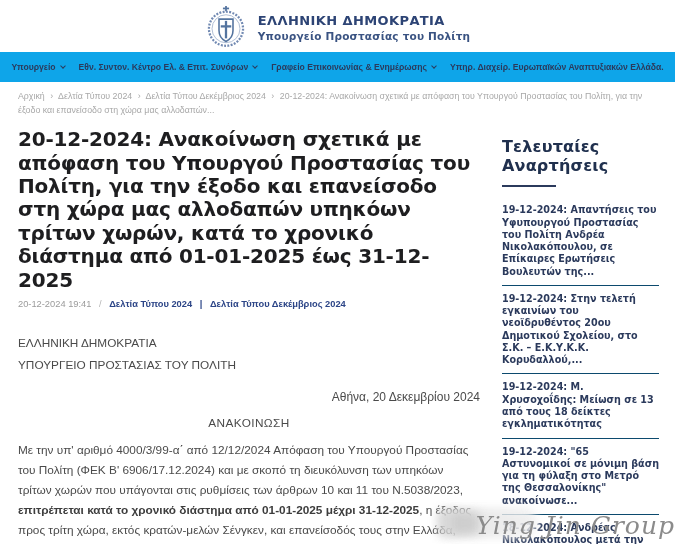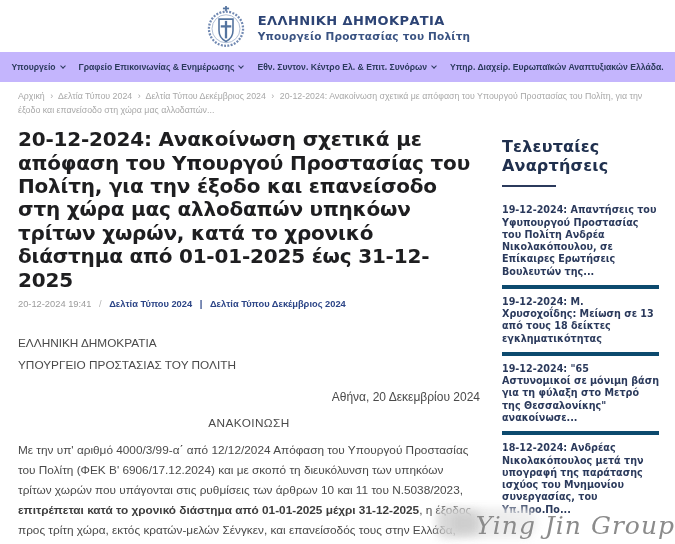--- a/index.html
+++ b/index.html
@@ -11,21 +11,21 @@
   a { text-decoration:none; }
   [data-interactable="true"] { cursor:pointer; }
 
   
   .site-header { display:flex; justify-content:center; align-items:center; padding:6px 0 4px; background:#fff; }
   .brand { display:flex; align-items:center; gap:11px; }
   .brand-title { font-family:"DejaVu Sans",sans-serif; font-weight:bold; font-size:13px; color:#2d4475; letter-spacing:.4px; }
   .brand-subtitle { font-family:"DejaVu Sans",sans-serif; font-weight:bold; font-size:10.5px; color:#3a5382; margin-top:2px; letter-spacing:.2px; }
 
   
-  .main-nav { background:#c4b5fd; display:flex; justify-content:center; gap:14px; padding:10px 6px; }
+  .main-nav { background:#0ea5e9; display:flex; justify-content:center; gap:14px; padding:10px 6px; }
   .nav-item { font-size:8.6px; font-weight:bold; color:#2b3a5c; white-space:nowrap; display:flex; align-items:center; }
   .chev { width:4px; height:4px; border-right:1.2px solid #2b3a5c; border-bottom:1.2px solid #2b3a5c; transform:rotate(45deg); display:inline-block; margin-left:5px; margin-bottom:2px; }
 
   
   .breadcrumb { padding:8px 18px 2px; font-size:8.8px; color:#a8a8a8; line-height:1.55; }
   .breadcrumb .bc-sep { margin:0 3px; }
 
   
   .page-main { display:flex; padding:0 16px 0 18px; gap:22px; }
   article.post { width:462px; flex:0 0 462px; }
@@ -41,21 +41,21 @@
   .org-block { margin-top:8px; }
   .dateline { font-size:12px; text-align:right; margin:13px 0 10px; }
   .announce { font-size:11.8px; text-align:center; margin:12px 0 10px; letter-spacing:.4px; }
   .body-text { font-size:11.8px; line-height:1.7; color:#4a4a4a; margin-top:8px; }
   .body-text strong { color:#3d3d3d; }
 
   
   .side-heading { font-family:"DejaVu Sans",sans-serif; font-size:16px; font-weight:bold; color:#20304e; letter-spacing:.2px; }
   .heading-rule { width:54px; height:2px; background:#2b3a5c; margin:10px 0 10px; }
   .post-list { display:flex; flex-direction:column; }
-  .post-item { display:block; font-family:"DejaVu Sans",sans-serif; font-size:9.6px; font-weight:bold; line-height:1.28; color:#2b3a5c; padding:7px 0; border-bottom:4px solid #0c4a6e; }
+  .post-item { display:block; font-family:"DejaVu Sans",sans-serif; font-size:9.6px; font-weight:bold; line-height:1.28; color:#2b3a5c; padding:7px 0; border-bottom:1px solid #0c4a6e; }
   .post-item:last-child { border-bottom:none; }
 
   
   .watermark { position:absolute; right:0; bottom:4px; display:flex; align-items:center; }
   .wm-blur { position:absolute; right:138px; bottom:6px; width:100px; height:30px; background:linear-gradient(90deg,#cfcfcf,#e6e6e6 40%,#efefef); border-radius:8px 14px 14px 8px; filter:blur(4px); opacity:.85; }
   .wm-blur2 { position:absolute; right:196px; bottom:10px; width:28px; height:22px; background:#c9c9c9; border-radius:4px; filter:blur(5px); opacity:.8; }
   .wm-text { font-family:"DejaVu Serif","Liberation Serif",serif; font-style:italic; font-size:25px; color:#8b8b8b; letter-spacing:1px; position:relative; }
 </style>
 </head>
 <body>
@@ -77,25 +77,25 @@
     </div>
   </a>
 </header>
 
 <nav class="main-nav" data-interactable="false">
   <div class="nav-item" data-interactable="true">
     <span data-interactable="false">Υπουργείο</span>
     <span class="chev" data-interactable="false"></span>
   </div>
   <div class="nav-item" data-interactable="true">
-    <span data-interactable="false">Γραφείο Επικοινωνίας &amp; Ενημέρωσης</span>
+    <span data-interactable="false">Εθν. Συντον. Κέντρο Ελ. &amp; Επιτ. Συνόρων</span>
     <span class="chev" data-interactable="false"></span>
   </div>
   <div class="nav-item" data-interactable="true">
-    <span data-interactable="false">Εθν. Συντον. Κέντρο Ελ. &amp; Επιτ. Συνόρων</span>
+    <span data-interactable="false">Γραφείο Επικοινωνίας &amp; Ενημέρωσης</span>
     <span class="chev" data-interactable="false"></span>
   </div>
   <div class="nav-item" data-interactable="true">
     <span data-interactable="false">Υπηρ. Διαχείρ. Ευρωπαϊκών Αναπτυξιακών Ελλάδα.</span>
   </div>
 </nav>
 
 <div class="breadcrumb" data-interactable="false">
   <span class="bc-link" data-interactable="true">Αρχική</span>
   <span class="bc-sep" data-interactable="false">›</span>
@@ -130,20 +130,21 @@
 
     <p class="body-text" data-interactable="false"><span data-interactable="false">Με την υπ' αριθμό 4000/3/99-α΄ από 12/12/2024 Απόφαση του Υπουργού Προστασίας του Πολίτη (ΦΕΚ Β' 6906/17.12.2024) και με σκοπό τη διευκόλυνση των υπηκόων τρίτων χωρών που υπάγονται στις ρυθμίσεις των άρθρων 10 και 11 του Ν.5038/2023, </span><strong data-interactable="false">επιτρέπεται κατά το χρονικό διάστημα από 01-01-2025 μέχρι 31-12-2025</strong><span data-interactable="false">, η έξοδος προς τρίτη χώρα, εκτός κρατών-μελών Σένγκεν, και επανείσοδός τους στην Ελλάδα, εφόσον έχουν αναχωρήσει από τη χώρα μας εντός του προαναφερόμενου χρονικού διαστήματος, είναι κάτοχοι ισχύοντος διαβατηρίου ή άλλου ταξιδιωτικού εγγράφου, αναγνωρισμένου από τη χώρα μας, και:</span></p>
   </article>
 
   <aside class="side" data-interactable="false">
     <h2 class="side-heading" data-interactable="false">Τελευταίες Αναρτήσεις</h2>
     <div class="heading-rule" data-interactable="false"></div>
 
     <div class="post-list" data-interactable="false">
       <a class="post-item" data-interactable="true">19-12-2024: Απαντήσεις του Υφυπουργού Προστασίας του Πολίτη Ανδρέα Νικολακόπουλου, σε Επίκαιρες Ερωτήσεις Βουλευτών της...</a>
+      <a class="post-item" data-interactable="true">19-12-2024: Στην τελετή εγκαινίων του νεοϊδρυθέντος 20ου Δημοτικού Σχολείου, στο Σ.Κ. – Ε.Κ.Υ.Κ.Κ. Κορυδαλλού,...</a>
       <a class="post-item" data-interactable="true">19-12-2024: Μ. Χρυσοχοΐδης: Μείωση σε 13 από τους 18 δείκτες εγκληματικότητας</a>
       <a class="post-item" data-interactable="true">19-12-2024: "65 Αστυνομικοί σε μόνιμη βάση για τη φύλαξη στο Μετρό της Θεσσαλονίκης" ανακοίνωσε...</a>
       <a class="post-item" data-interactable="true">18-12-2024: Ανδρέας Νικολακόπουλος μετά την υπογραφή της παράτασης ισχύος του Μνημονίου συνεργασίας, του Υπ.Προ.Πο...</a>
     </div>
 
   </aside>
 
 </main>
 
 <div class="wm-blur" data-interactable="false"></div>

